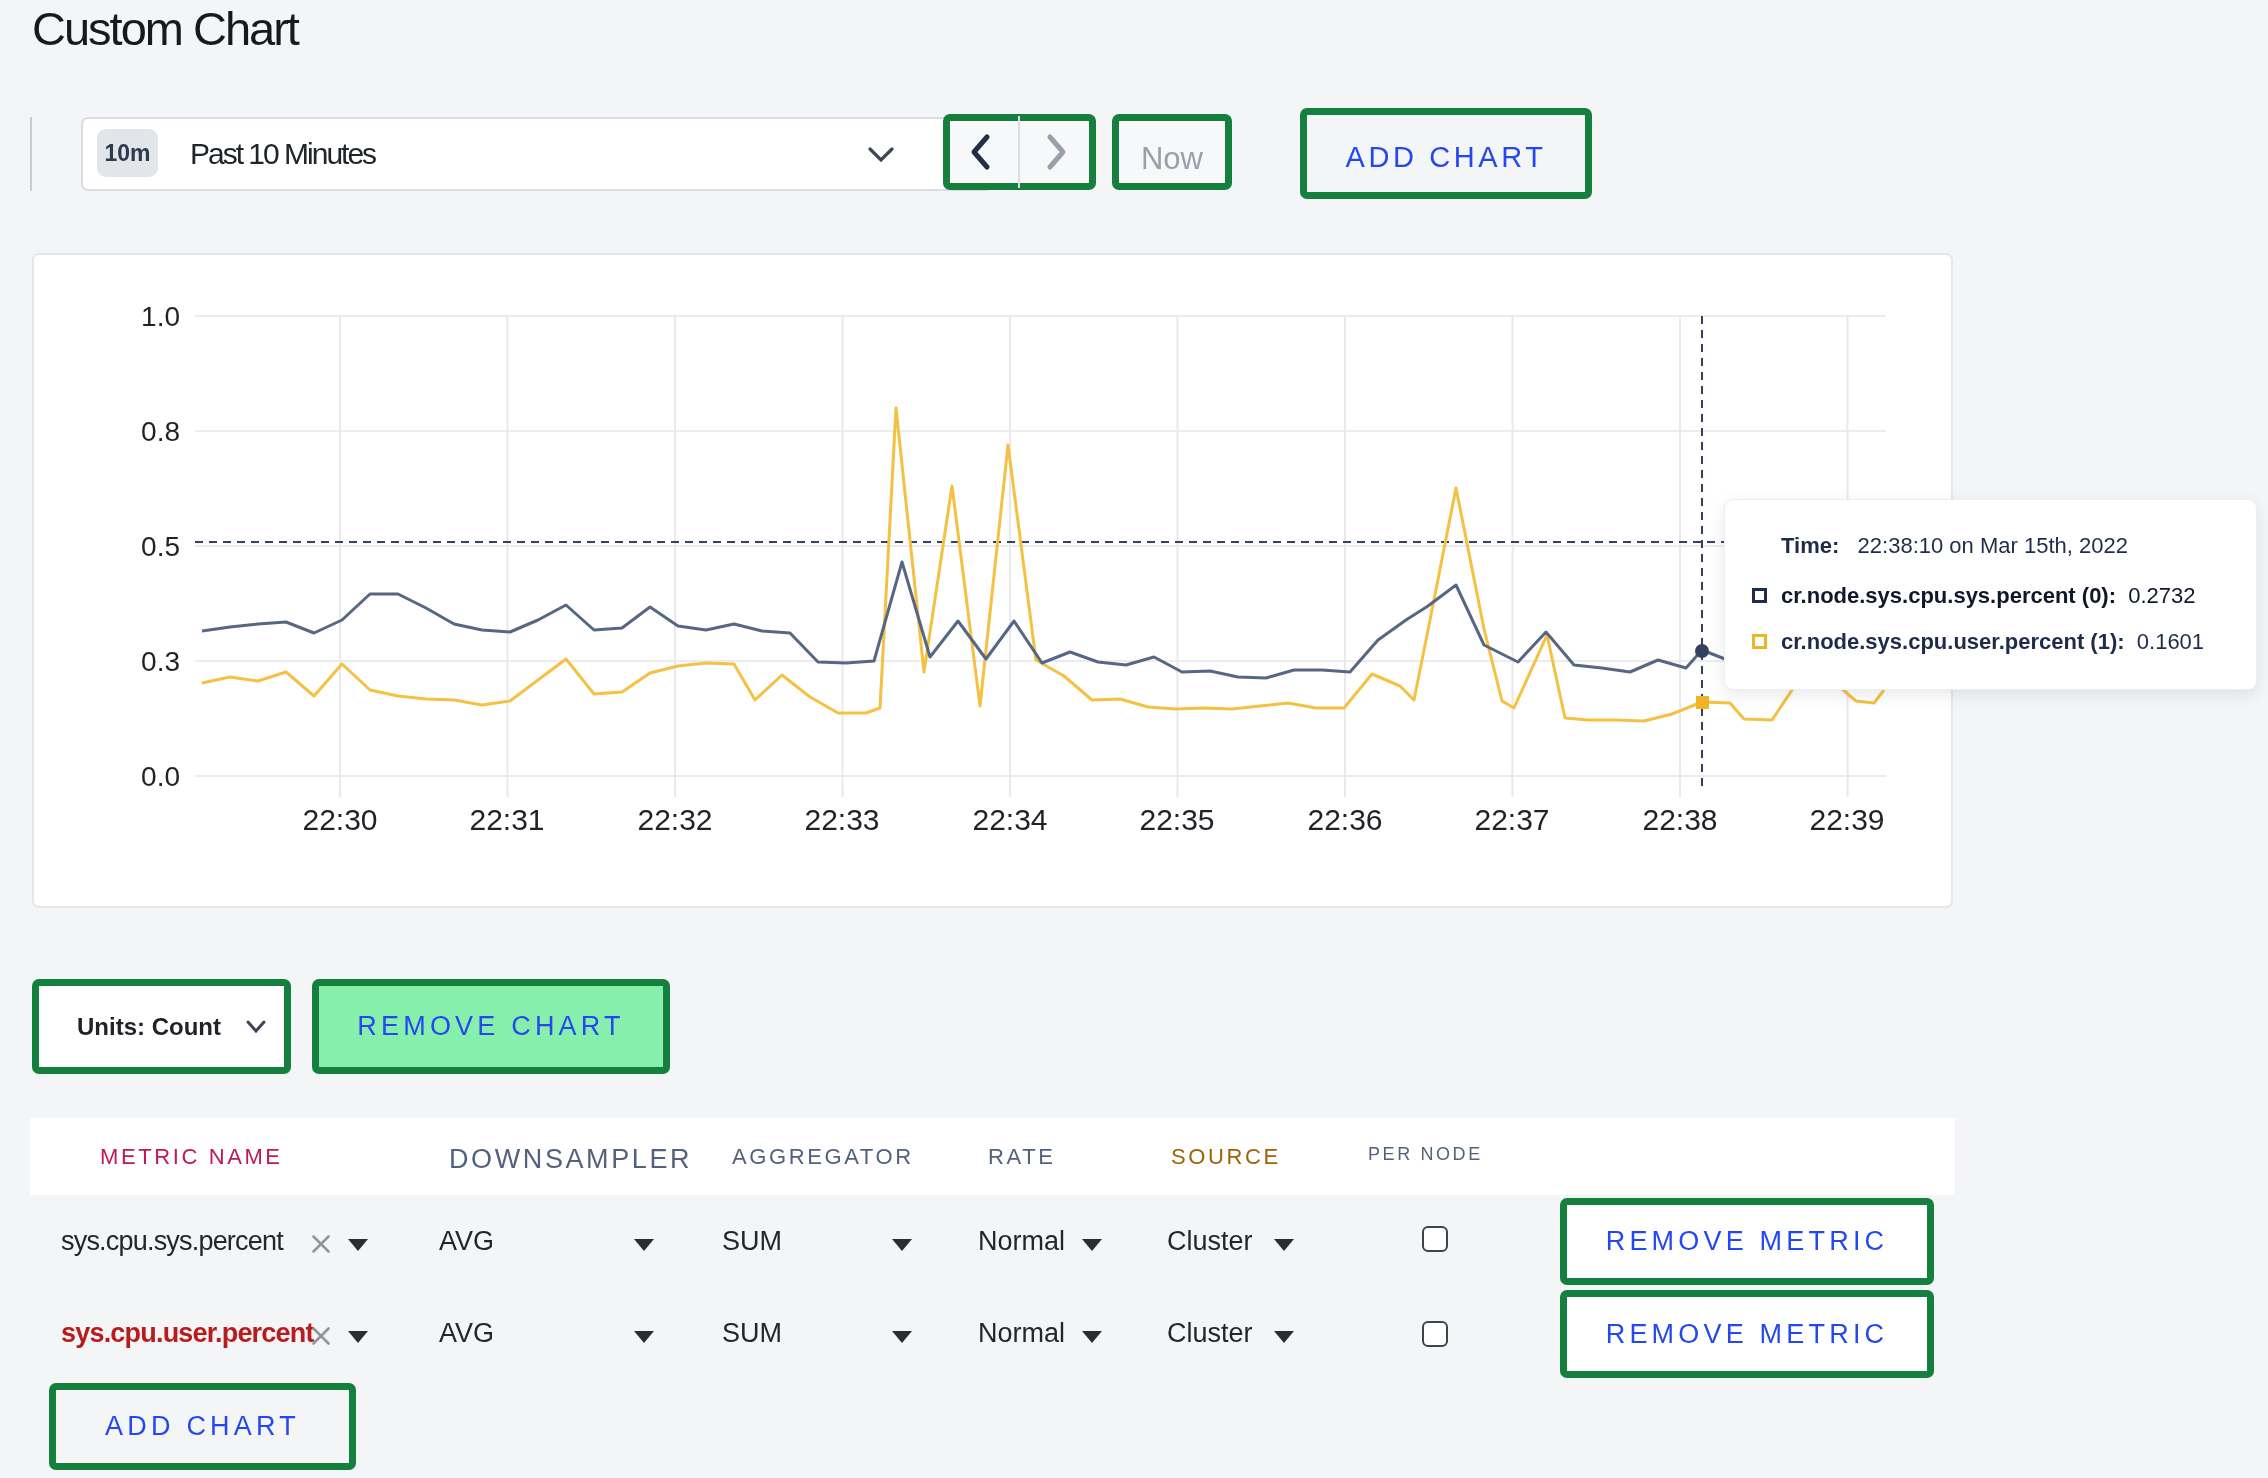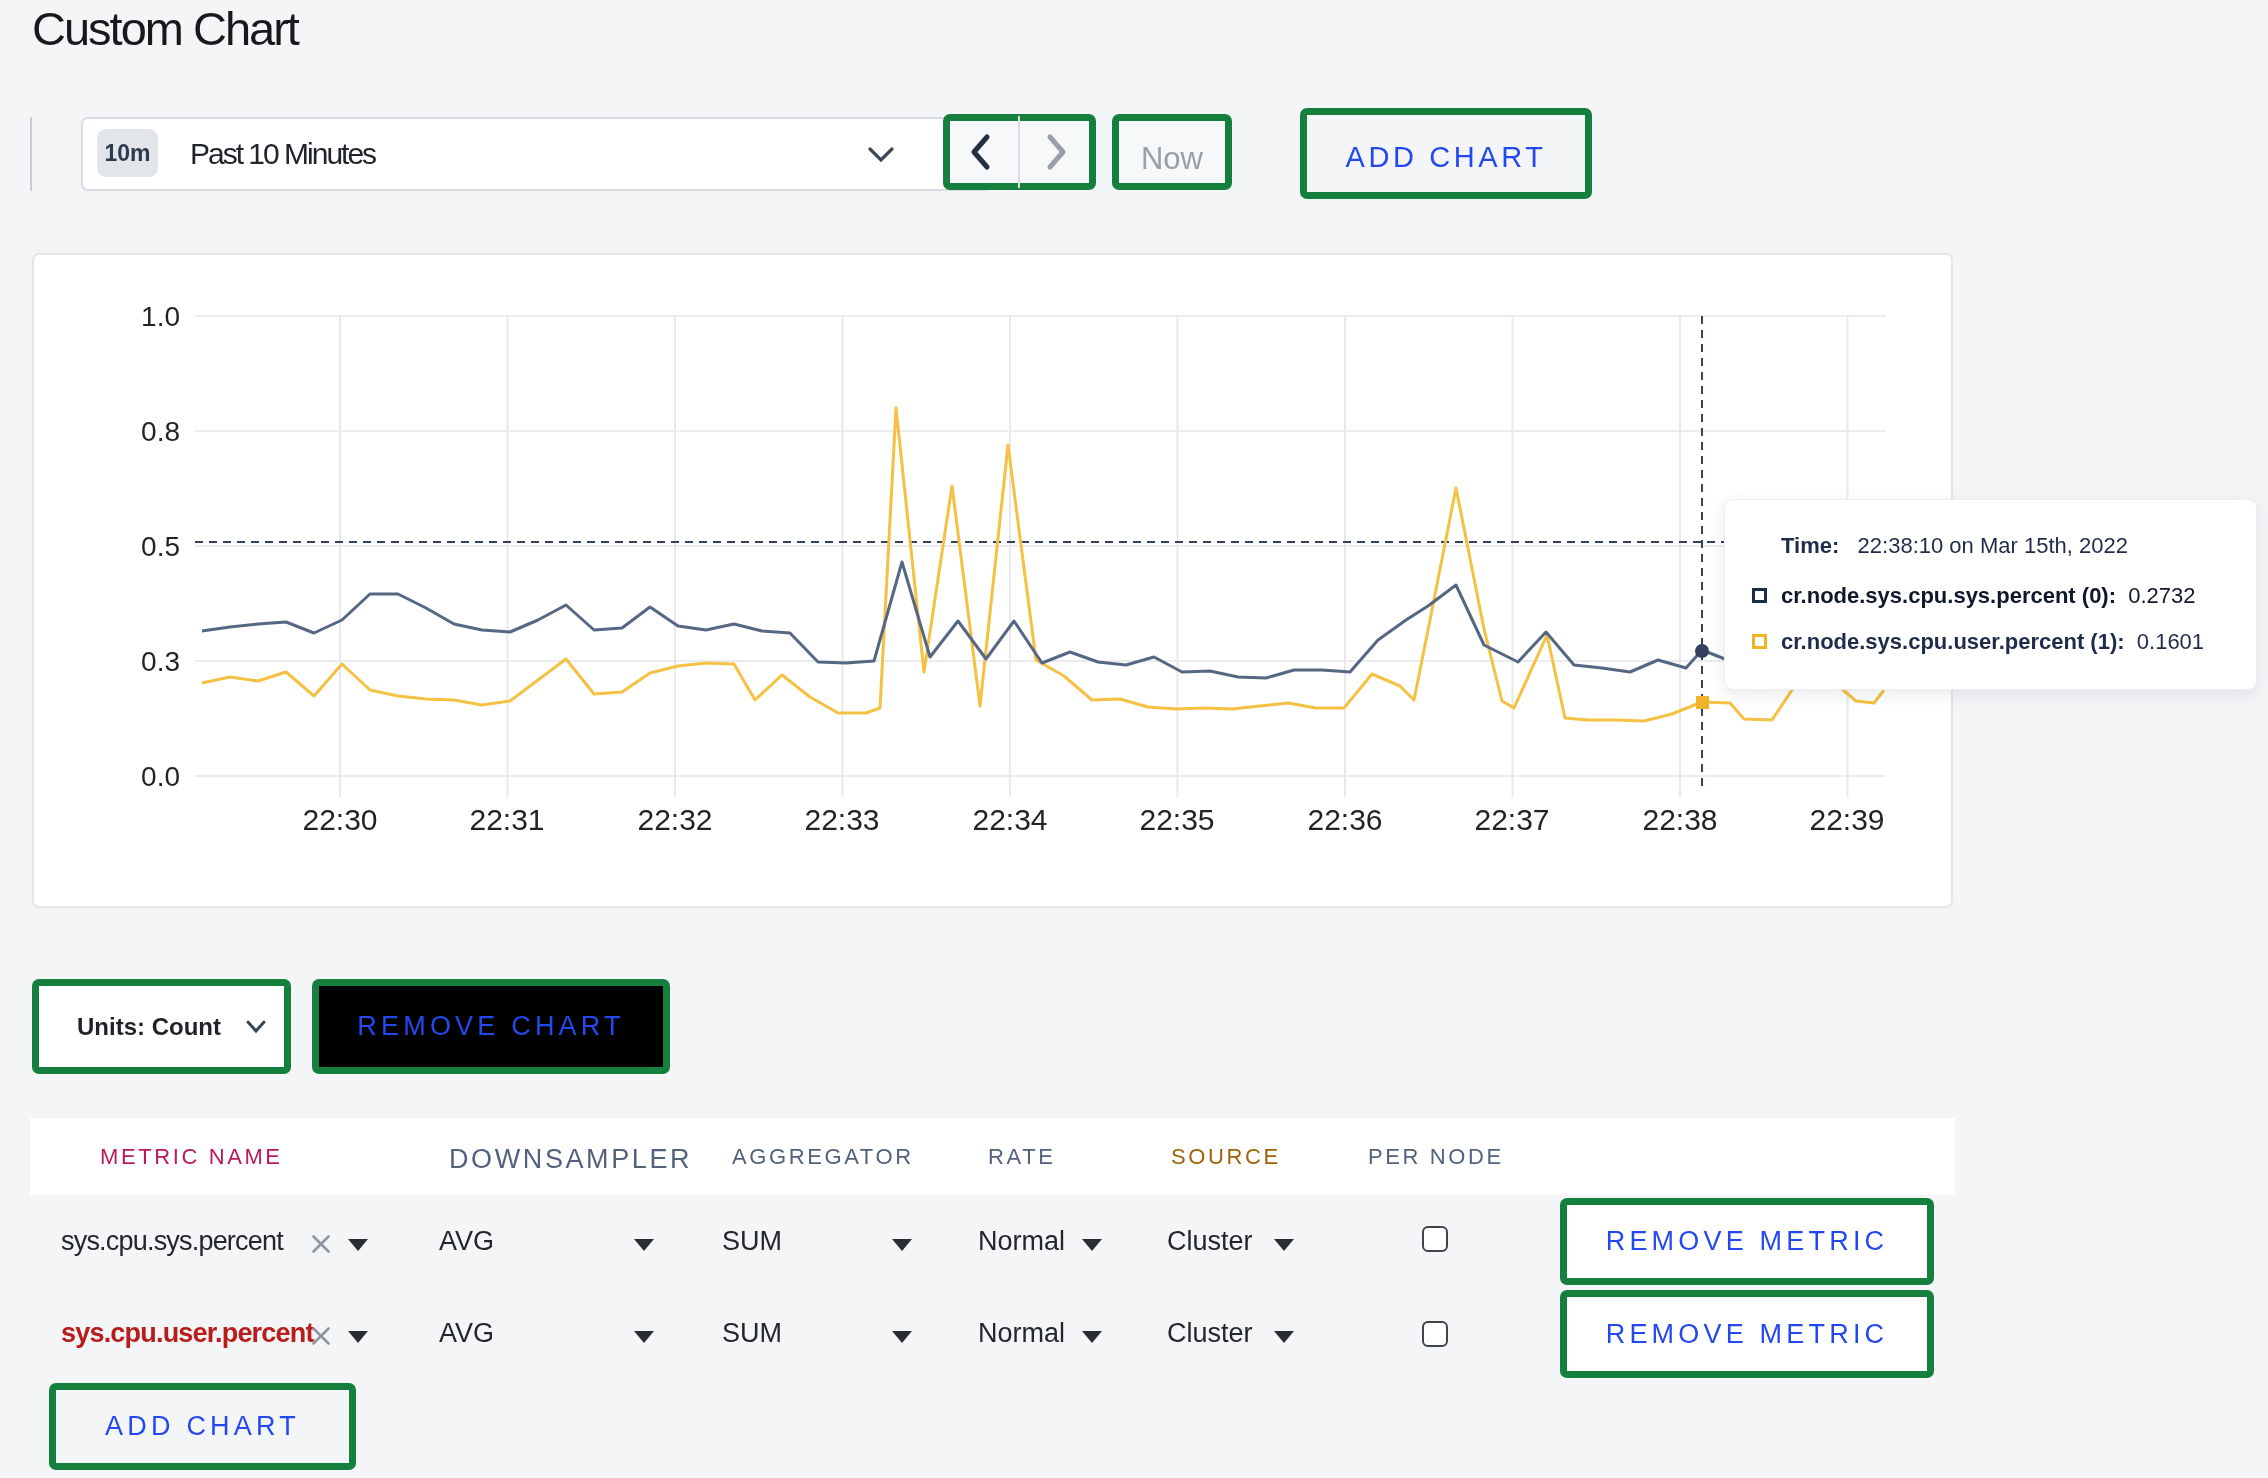--- a/index.html
+++ b/index.html
@@ -112,29 +112,29 @@
 <div class="abs" style="left:1781px;top:583px;font-size:22px;color:#0f172a;font-weight:700;">cr.node.sys.cpu.sys.percent (0):&nbsp; <span style="font-weight:400;">0.2732</span></div>
 <div class="abs" style="left:1752px;top:634px;width:9px;height:9px;border:3.5px solid #f0b429;background:#fff;"></div>
 <div class="abs" style="left:1781px;top:629px;font-size:22px;color:#1f2c49;font-weight:700;">cr.node.sys.cpu.user.percent (1):&nbsp; <span style="font-weight:400;">0.1601</span></div>
 
 <div class="btn" style="left:32px;top:979px;width:259px;height:95px;background:#fff;justify-content:flex-start;padding-left:38px;">
   <span style="font-size:24px;font-weight:700;color:#1f2329;">Units: Count</span>
   <svg style="margin-left:24px;" width="22" height="16" viewBox="0 0 22 16">
       <path d="M3 3 L11 12 L19 3" fill="none" stroke="#3c4654" stroke-width="3" stroke-linecap="round"></path>
     </svg>
 </div>
-<div class="btn blue" style="left:312px;top:979px;width:358px;height:95px;background:#000000;">REMOVE CHART</div>
+<div class="btn blue" style="left:312px;top:979px;width:358px;height:95px;background:#86efac;">REMOVE CHART</div>
 
 <div class="abs" style="left:30px;top:1118px;width:1925px;height:77px;background:#fff;"></div>
 <div class="abs" style="top:1144px;left:71px;font-size:22px;color:#be185d;letter-spacing:2.6px;margin-left:29px;">METRIC NAME</div>
 <div class="abs" style="top:1144px;left:449px;font-size:27px;color:#53627c;letter-spacing:2.6px;">DOWNSAMPLER</div>
 <div class="abs" style="top:1144px;left:732px;font-size:22px;color:#53627c;letter-spacing:2.6px;">AGGREGATOR</div>
 <div class="abs" style="top:1144px;left:988px;font-size:22px;color:#53627c;letter-spacing:2.6px;">RATE</div>
 <div class="abs" style="top:1144px;left:1135px;font-size:22px;color:#a16207;letter-spacing:2.6px;margin-left:36px;">SOURCE</div>
-<div class="abs" style="top:1144px;left:1368px;font-size:22px;color:#53627c;letter-spacing:2.6px;">PER NODE</div>
+<div class="abs" style="top:1144px;left:1368px;font-size:18px;color:#53627c;letter-spacing:2.6px;">PER NODE</div>
 
 <div class="abs" style="top:1226px;left:61px;font-size:27px;letter-spacing:-0.8px;color:#23262b;">sys.cpu.sys.percent</div>
 <svg class="abs" style="left:311px;top:1234px;" width="20" height="20" viewBox="0 0 20 20">
     <path d="M2.5 2.5 L17.5 17.5 M17.5 2.5 L2.5 17.5" stroke="#90969f" stroke-width="2.6" stroke-linecap="round"></path>
   </svg>
 <svg class="abs" style="left:346px;top:1238px;" width="24" height="14" viewBox="0 0 24 14">
     <path d="M2 1 L12 13 L22 1 Z" fill="#2a2d33"></path>
   </svg>
 <div class="abs" style="top:1226px;left:439px;font-size:27px;color:#23262b;">AVG</div>
 <svg class="abs" style="left:632px;top:1238px;" width="24" height="14" viewBox="0 0 24 14">

